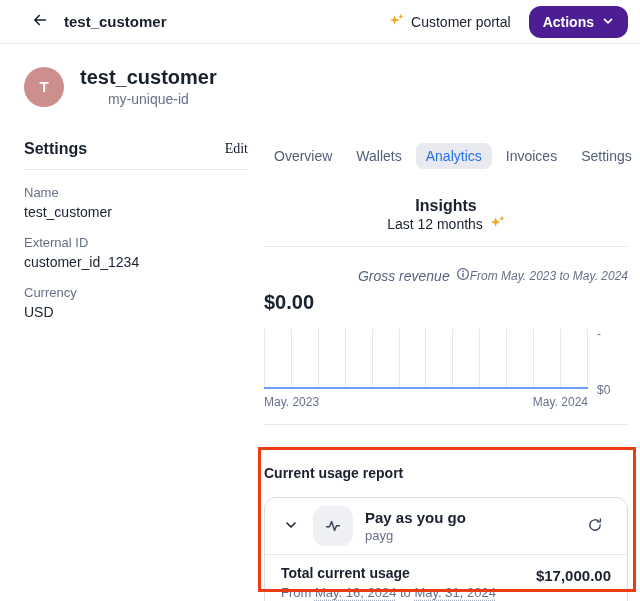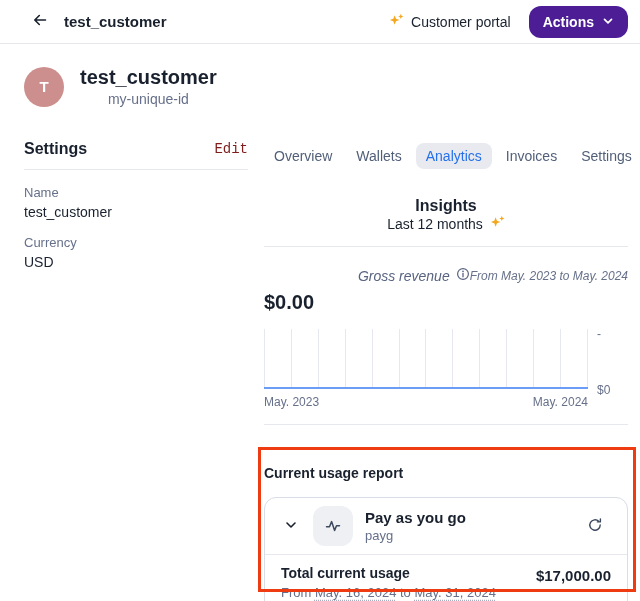--- a/index.html
+++ b/index.html
@@ -32,21 +32,21 @@
   .customer-id{font-size:14px;color:#66708a;margin-top:3px;text-align:center;}
 
   
   .columns{display:flex;gap:16px;margin-top:34px;}
   .left-col{width:224px;flex-shrink:0;}
   .right-col{flex:1;min-width:0;}
 
   .details-head{display:flex;align-items:center;justify-content:space-between;
     padding-bottom:12px;border-bottom:1px solid #e6e8ee;height:29px;}
   .h-section{font-size:16px;font-weight:700;}
-  .edit-link{font-size:14px;color:#7f1d1d;cursor:pointer;background:none;border:none;padding:0;font-family:Liberation Mono, monospace;}
+  .edit-link{font-size:14px;color:#0f172a;cursor:pointer;background:none;border:none;padding:0;font-family:Liberation Serif, serif;}
   .field{margin-top:15px;}
   .field-label{font-size:13px;color:#66708a;}
   .field-value{font-size:14px;color:#19212e;margin-top:4px;}
 
   
   .tabs{display:flex;align-items:center;gap:4px;height:29px;}
   .tab{font-size:14px;color:#515f79;padding:5px 10px;border-radius:8px;cursor:pointer;background:none;border:none;font-family:inherit;}
   .tab.active{background:#e8eaf0;color:#2471eb;}
 
   
@@ -139,20 +139,24 @@
     <aside class="left-col">
       <div class="details-head">
         <span class="h-section">Settings</span>
         <button class="edit-link">Edit</button>
       </div>
       <div class="field">
         <div class="field-label">Name</div>
         <div class="field-value">test_customer</div>
       </div>
       <div class="field">
+        <div class="field-label">External ID</div>
+        <div class="field-value">customer_id_1234</div>
+      </div>
+      <div class="field">
         <div class="field-label">Currency</div>
         <div class="field-value">USD</div>
       </div>
     </aside>
 
     <section class="right-col">
 
       <nav class="tabs">
         <button class="tab">Overview</button>
         <button class="tab">Wallets</button>

